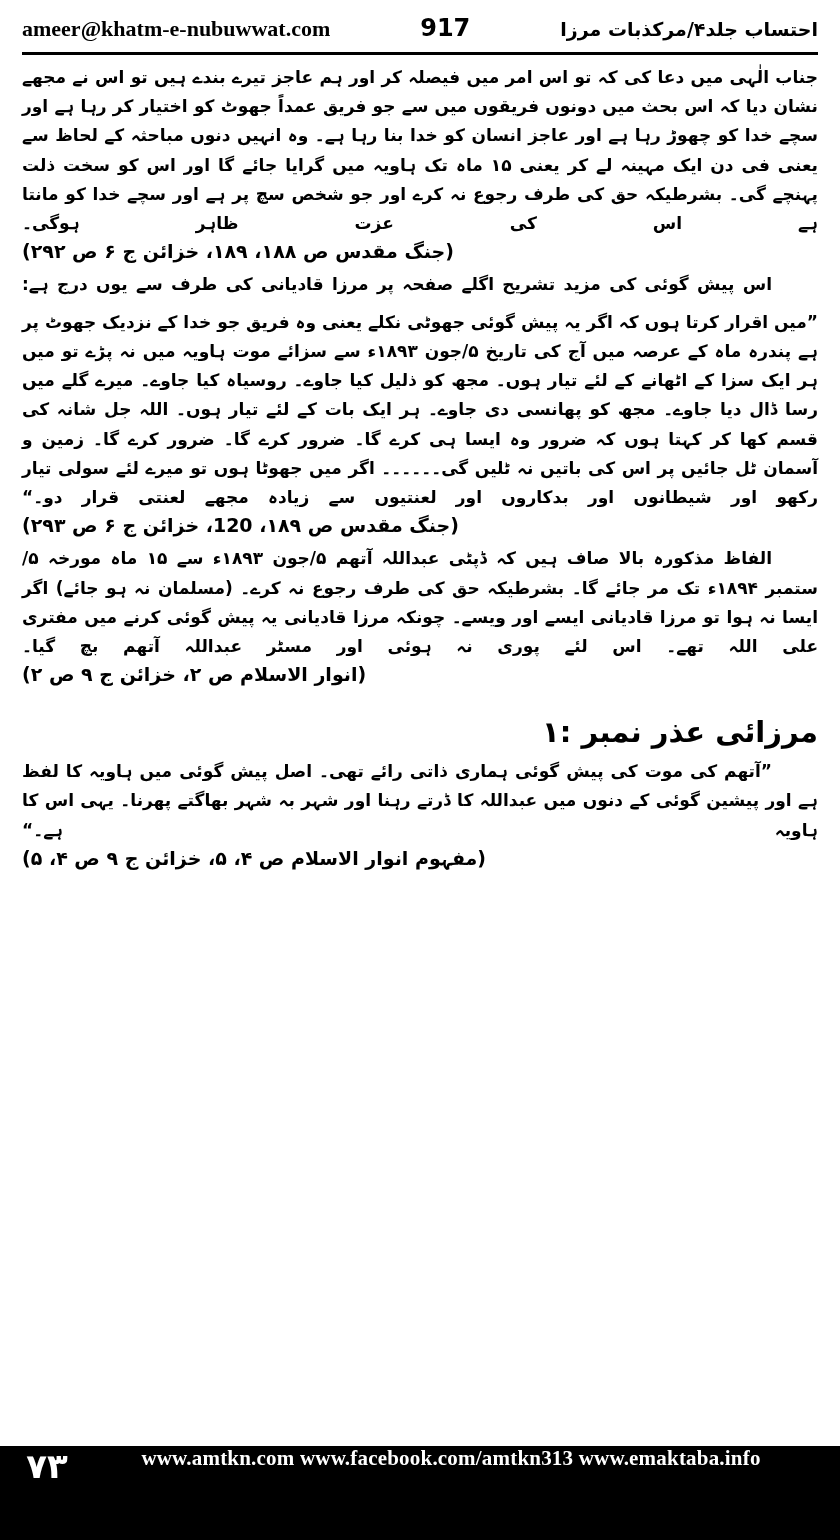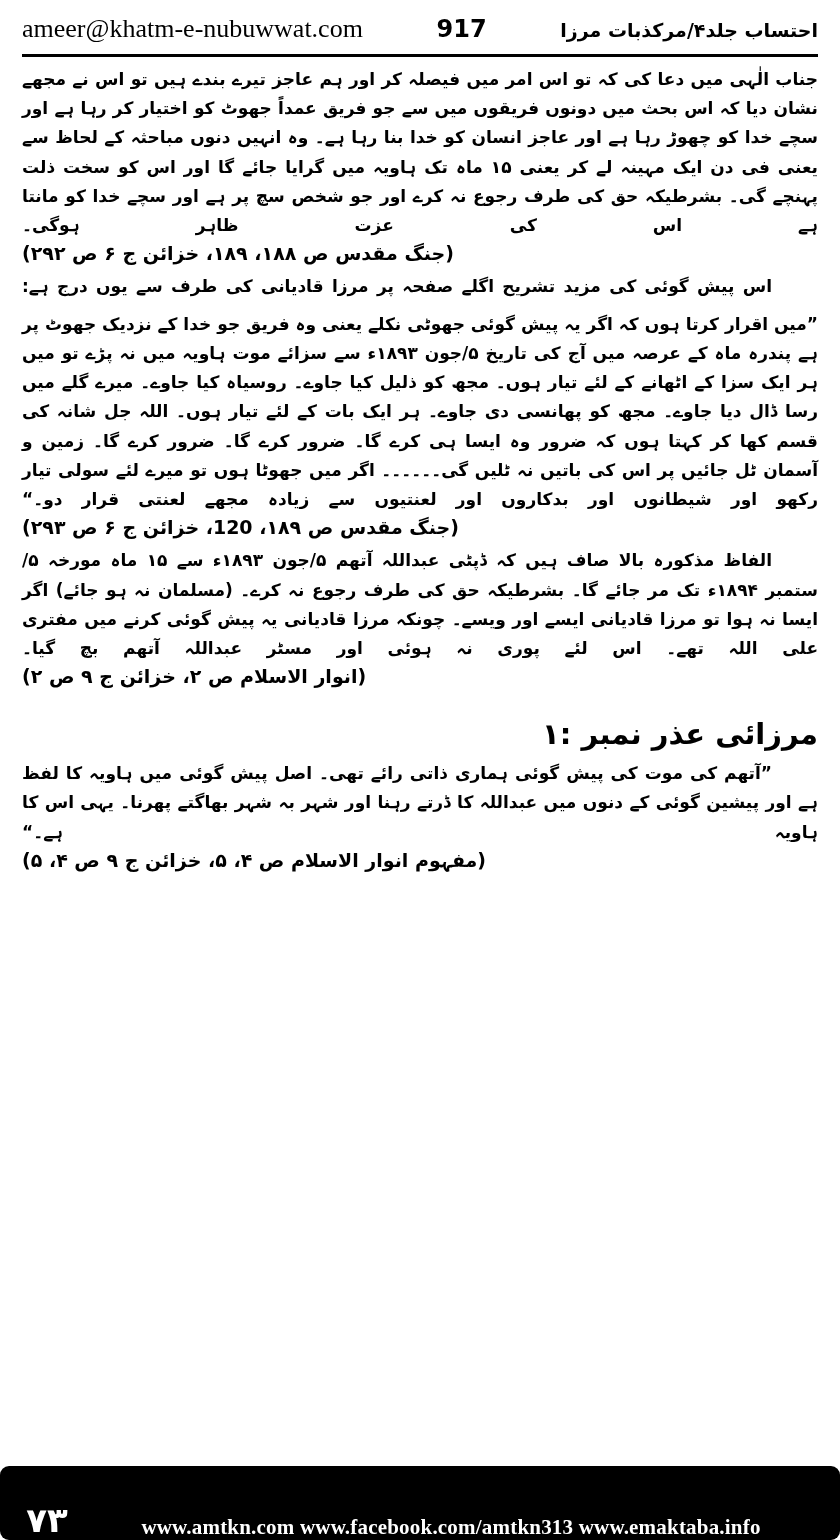--- a/index.html
+++ b/index.html
@@ -37,22 +37,22 @@
     font-weight: bold;
     letter-spacing: 0px;
     white-space: nowrap;
   }
   .header-center {
     font-size: 24px;
     font-weight: bold;
     padding: 0 10px;
   }
   .header-left {
-    font-size: 26px;
-    font-weight: normal;
+    font-size: 22px;
+    font-weight: bold;
     direction: ltr;
     font-family: "Liberation Serif", "DejaVu Serif", serif;
     white-space: nowrap;
   }
   .rule {
     border: 0;
     border-top: 3px solid #000;
     margin: 10px 0 6px 0;
   }
 
@@ -92,27 +92,26 @@
     text-align: right;
     text-align-last: right;
   }
 
   
   .footer {
     position: absolute;
     left: 0;
     right: 0;
     bottom: 0;
-    height: 74px;
+    height: 94px;
     background: #000000;
     display: flex;
     flex-direction: row-reverse;
-    align-items: flex-end;
+    align-items: flex-start;
     justify-content: flex-start;
-    border-radius: 9px;
   }
   .footer-page {
     color: #ffffff;
     font-size: 34px;
     font-weight: bold;
     padding: 0 26px 0 18px;
     min-width: 58px;
     text-align: center;
   }
   .footer-links {

